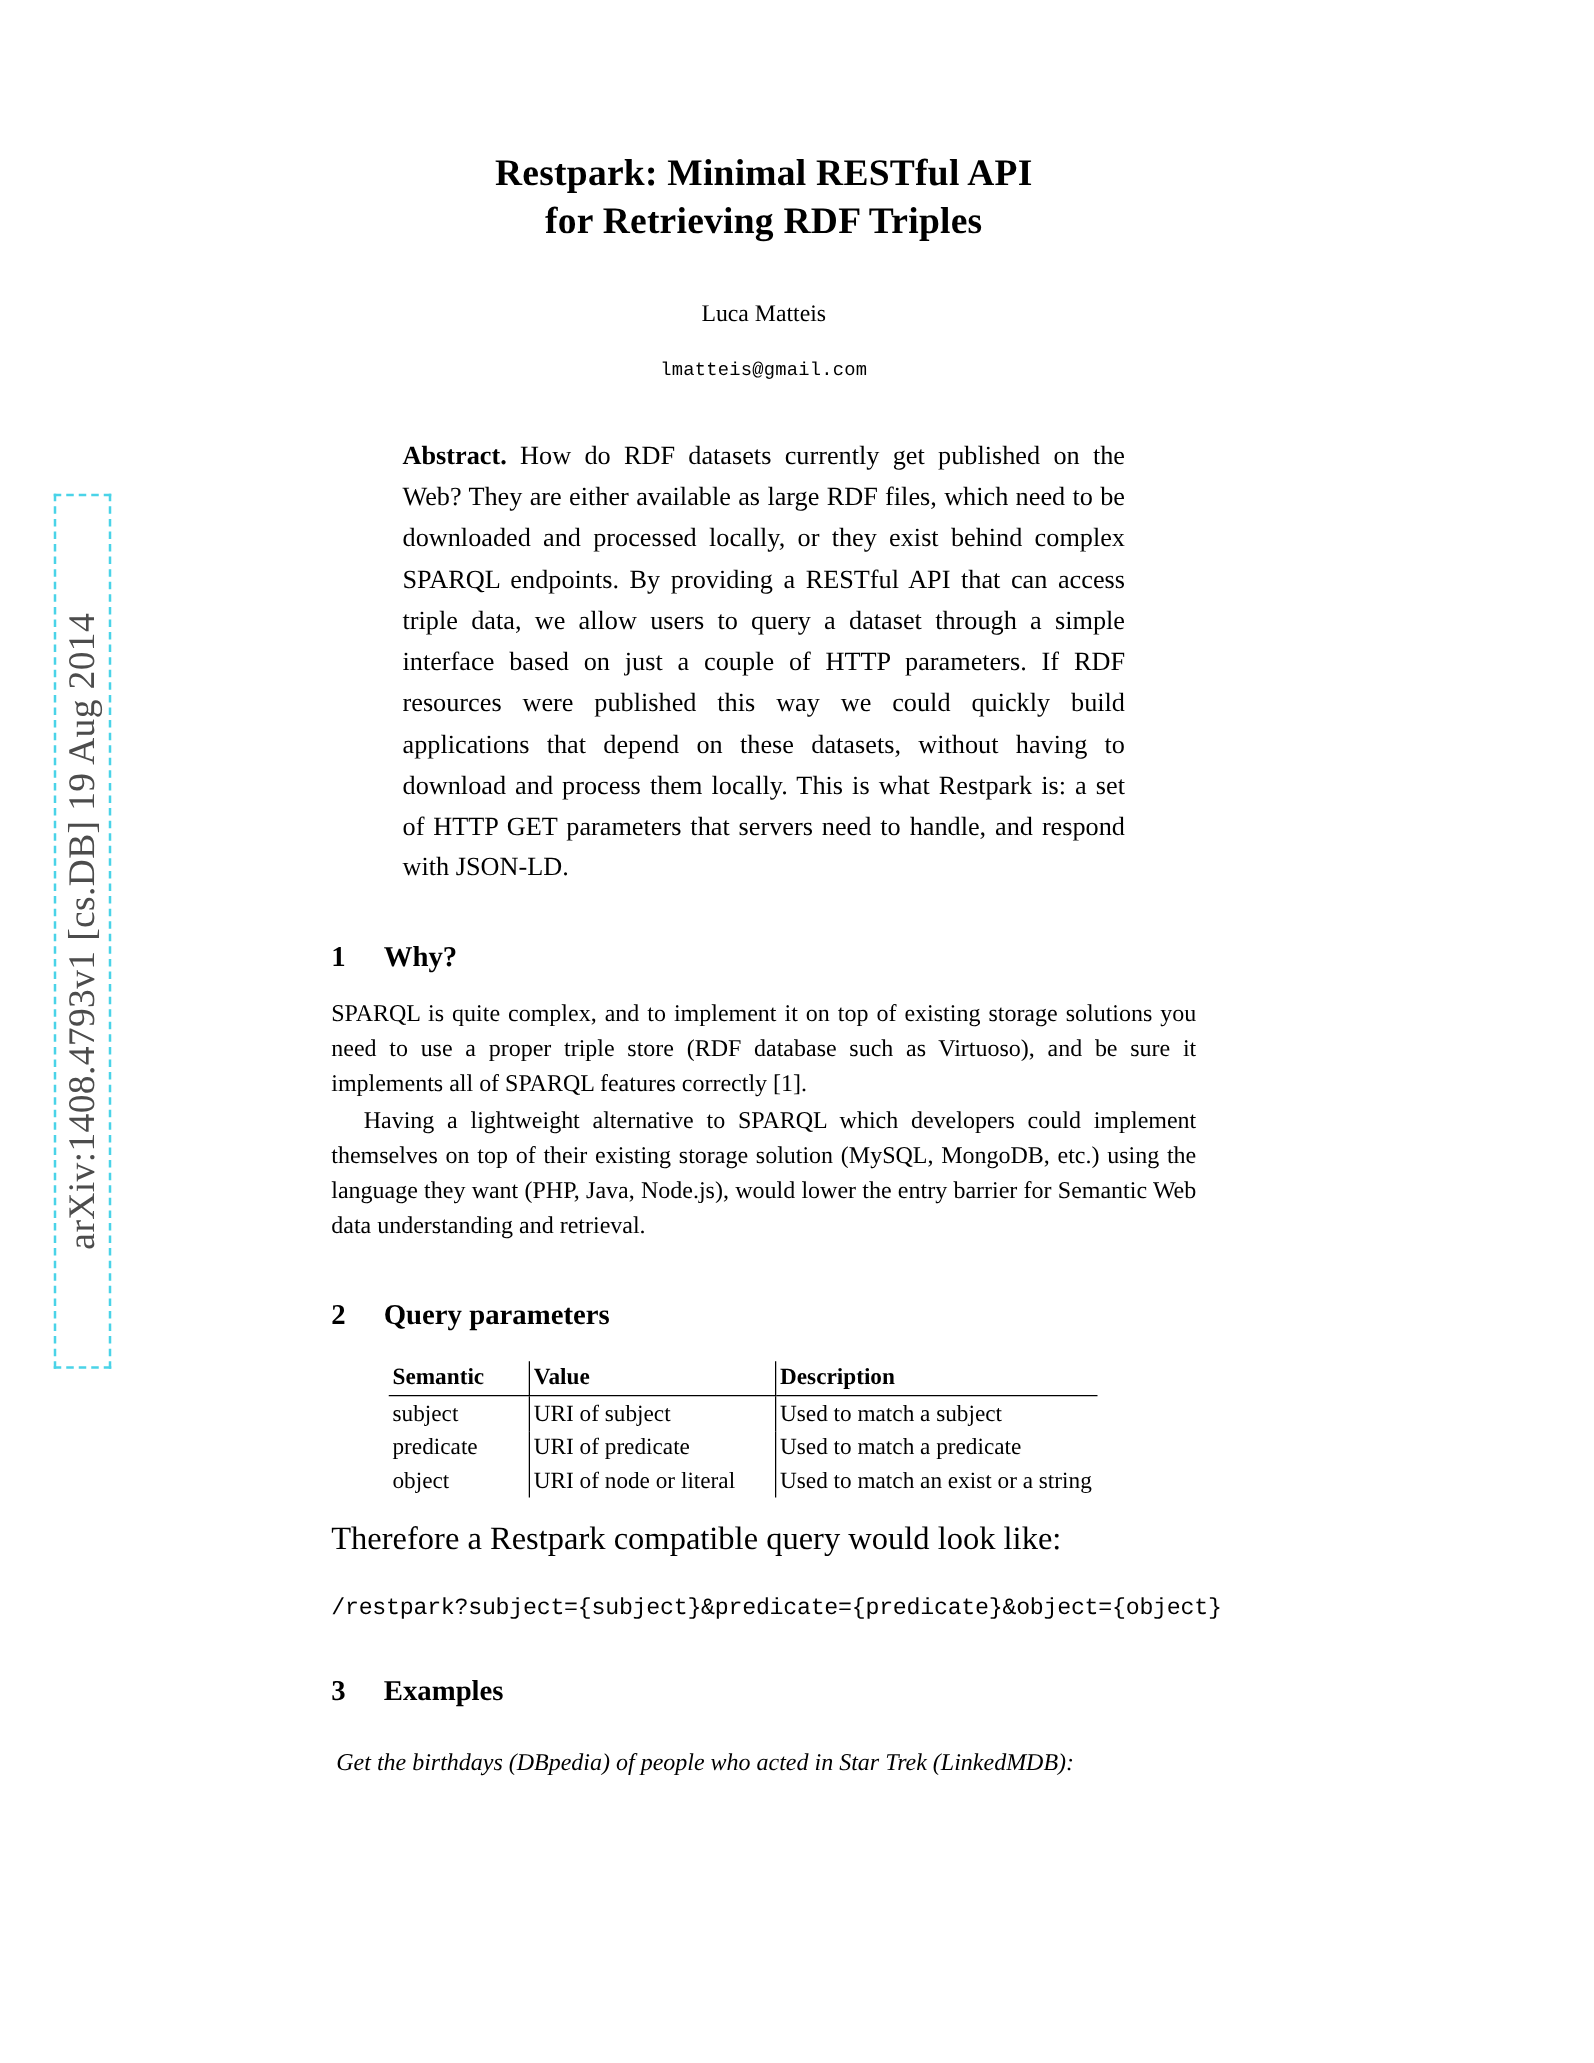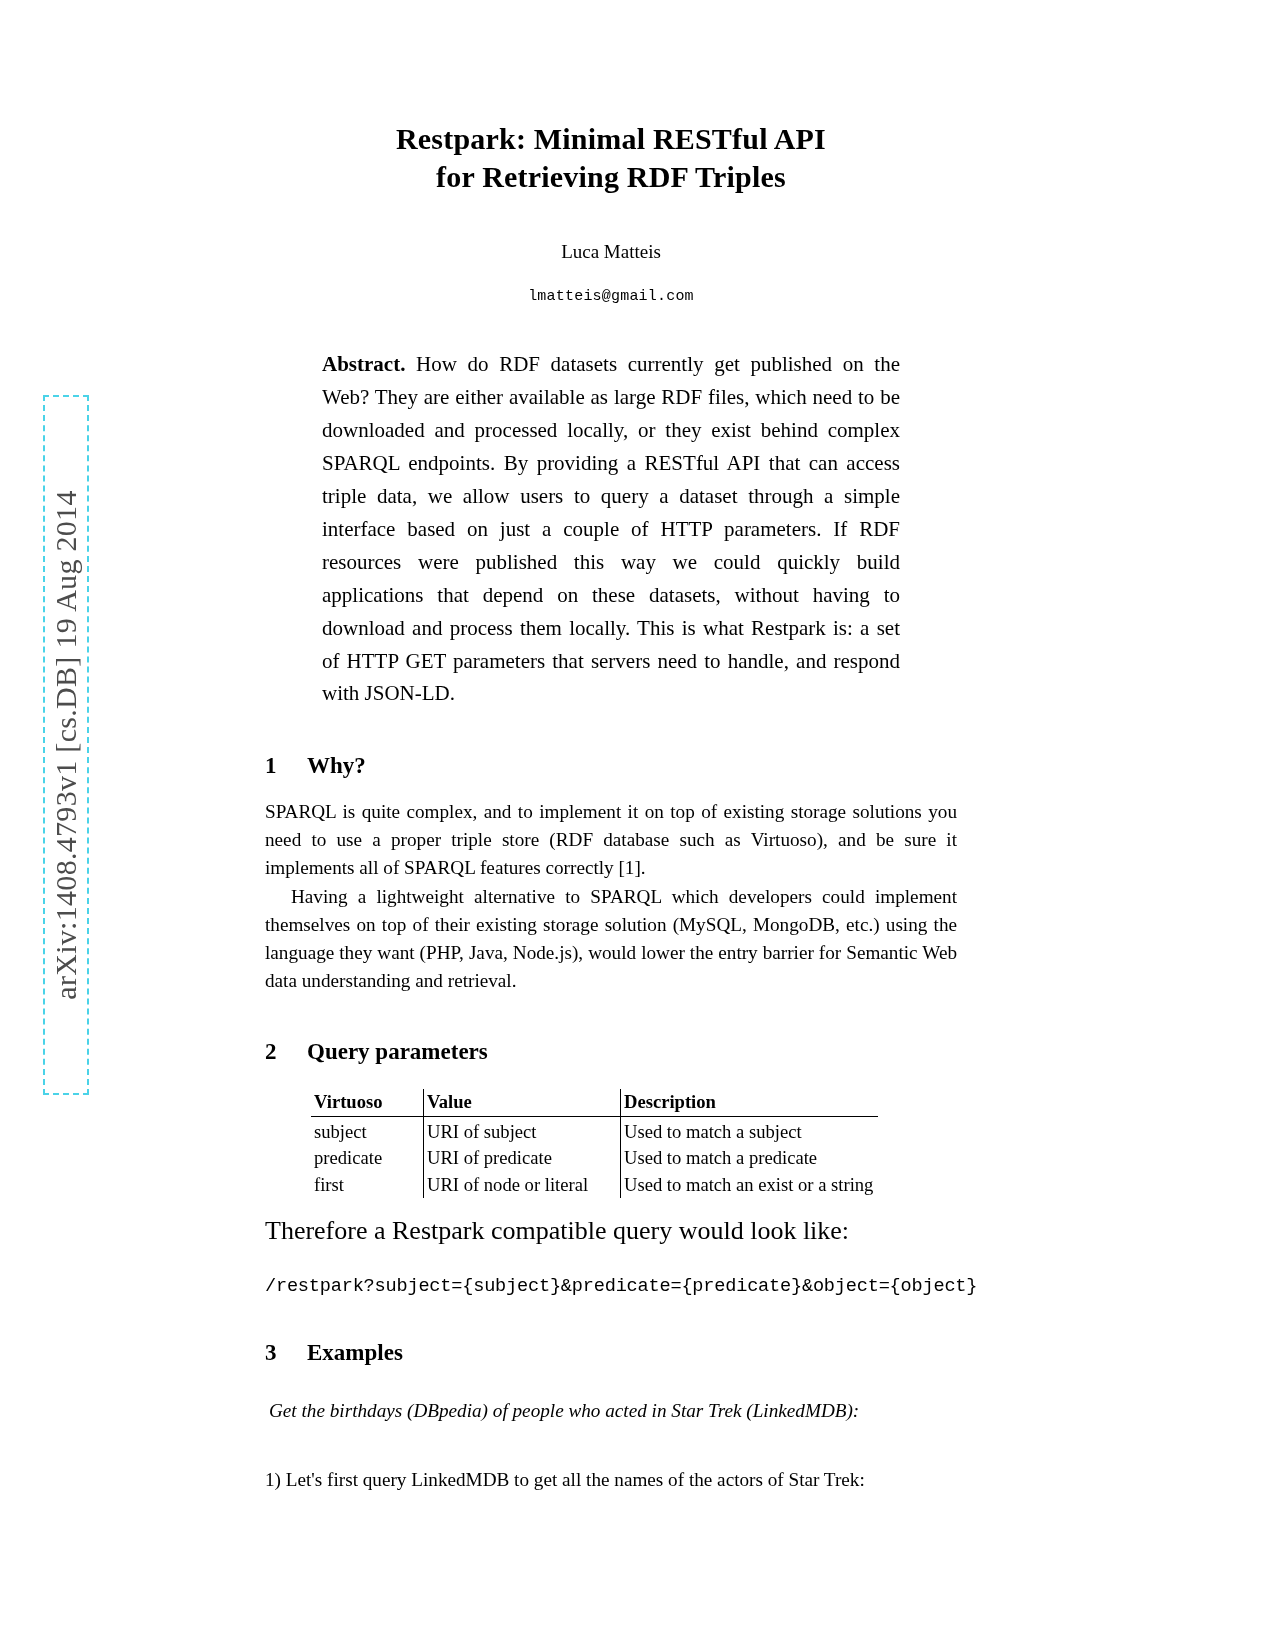--- a/index.html
+++ b/index.html
@@ -203,51 +203,50 @@
     <p class="body cont">Having a lightweight alternative to SPARQL which developers could implement themselves on top of their existing storage solution (MySQL, MongoDB, etc.) using the language they want (PHP, Java, Node.js), would lower the entry barrier for Semantic Web data understanding and retrieval.</p>
 
     <h2 class="section">
       <span class="num">2</span><span>Query parameters</span>
     </h2>
 
     <div class="param-table-wrap">
       <table class="param-table">
         <thead>
           <tr>
-            <th class="c1">Virtuoso</th>
+            <th class="c1">Semantic</th>
             <th class="c2">Value</th>
             <th class="c3">Description</th>
           </tr>
         </thead>
         <tbody>
           <tr>
             <td class="c1">subject</td>
             <td class="c2">URI of subject</td>
             <td class="c3">Used to match a subject</td>
           </tr>
           <tr>
             <td class="c1">predicate</td>
             <td class="c2">URI of predicate</td>
             <td class="c3">Used to match a predicate</td>
           </tr>
           <tr>
-            <td class="c1">first</td>
+            <td class="c1">object</td>
             <td class="c2">URI of node or literal</td>
             <td class="c3">Used to match an exist or a string</td>
           </tr>
         </tbody>
       </table>
     </div>
 
     <p class="after-table">Therefore a Restpark compatible query would look like:</p>
 
     <div class="code-line">/restpark?subject={subject}&amp;predicate={predicate}&amp;object={object}</div>
 
     <h2 class="section">
       <span class="num">3</span><span>Examples</span>
     </h2>
 
     <p class="italic-note">Get the birthdays (DBpedia) of people who acted in Star Trek (LinkedMDB):</p>
 
-    <p class="step">1) Let's first query LinkedMDB to get all the names of the actors of Star Trek:</p>
 
   </div>
 </div>
 
 </body></html>

